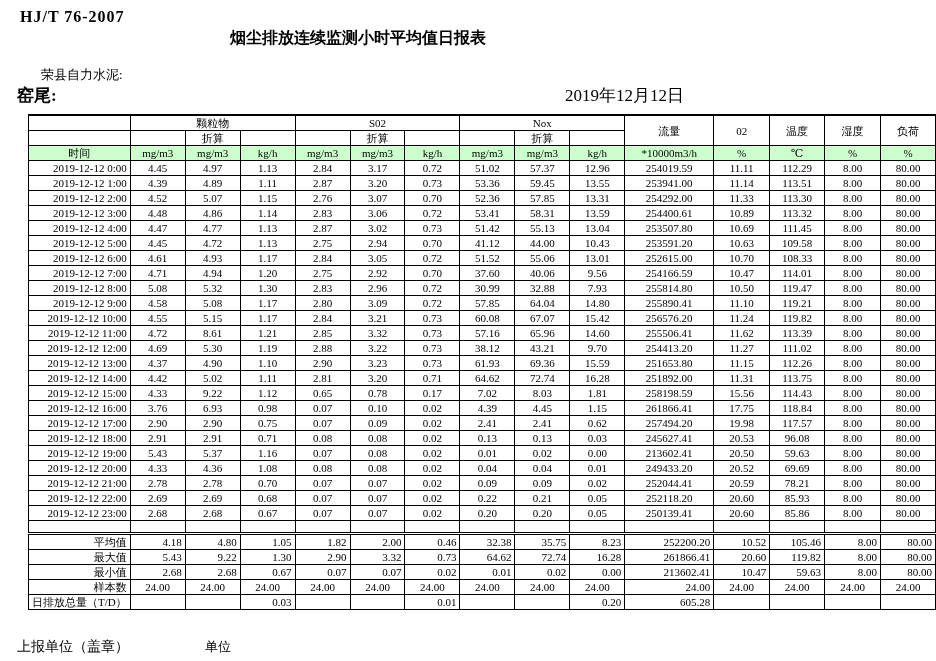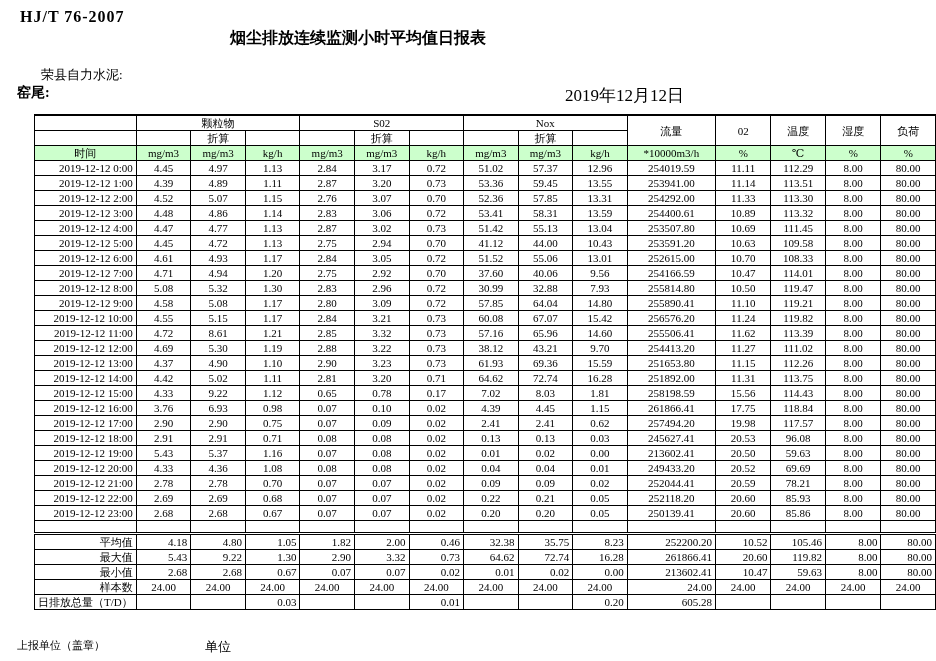--- a/index.html
+++ b/index.html
@@ -2,34 +2,34 @@
 <html><head>
 <meta charset="utf-8">
 <style>
   html,body{margin:0;padding:0;background:#fff;}
   #page{position:relative;width:936px;height:661px;background:#ffffff;overflow:hidden;
         font-family:"Liberation Serif","DejaVu Serif",serif;color:#000;}
   .abs{position:absolute;white-space:nowrap;}
   #std-code{left:20px;top:8px;font-size:16px;font-weight:bold;letter-spacing:1px;}
   #report-title{left:206px;top:28px;font-size:16px;font-weight:bold;margin-left:24px;}
   #company{left:17px;top:66px;font-size:13px;font-weight:normal;margin-left:24px;}
-  #station{left:17px;top:84px;font-size:14px;font-weight:bold;}
+  #station{left:17px;top:84px;font-size:17px;font-weight:bold;}
   #report-date{left:565px;top:84px;font-size:17px;}
-  #tbl-wrap{position:absolute;left:34px;top:114px;}
+  #tbl-wrap{position:absolute;left:28px;top:114px;}
   table{border-collapse:collapse;table-layout:fixed;border-top:2px solid #000;}
   td{border:1px solid #000;font-size:11px;line-height:12px;height:14px;
      padding:0 3px;overflow:hidden;white-space:nowrap;font-weight:normal;}
   thead td{height:14px;}
   .green{background:#ccffcc;margin-top:36px;}
   .c{text-align:center;}
   .r{text-align:right;}
   .blank td{height:11px;}
   .sep td{border-top:3px double #000;}
   #footer-flow-note{left:17px;top:620px;font-size:13px;}
-  #footer-report-unit{left:17px;top:638px;font-size:11px;text-align:center;}
+  #footer-report-unit{left:17px;top:638px;font-size:14px;text-align:center;}
   #footer-unit{left:205px;top:638px;font-size:13px;}
 </style>
 </head>
 <body>
 
 <div id="page">
   <div class="abs" id="std-code">HJ/T  76-2007</div>
   <div class="abs" id="report-title">烟尘排放连续监测小时平均值日报表</div>
   <div class="abs" id="company">荣县自力水泥:</div>
   <div class="abs" id="station">窑尾:</div>

